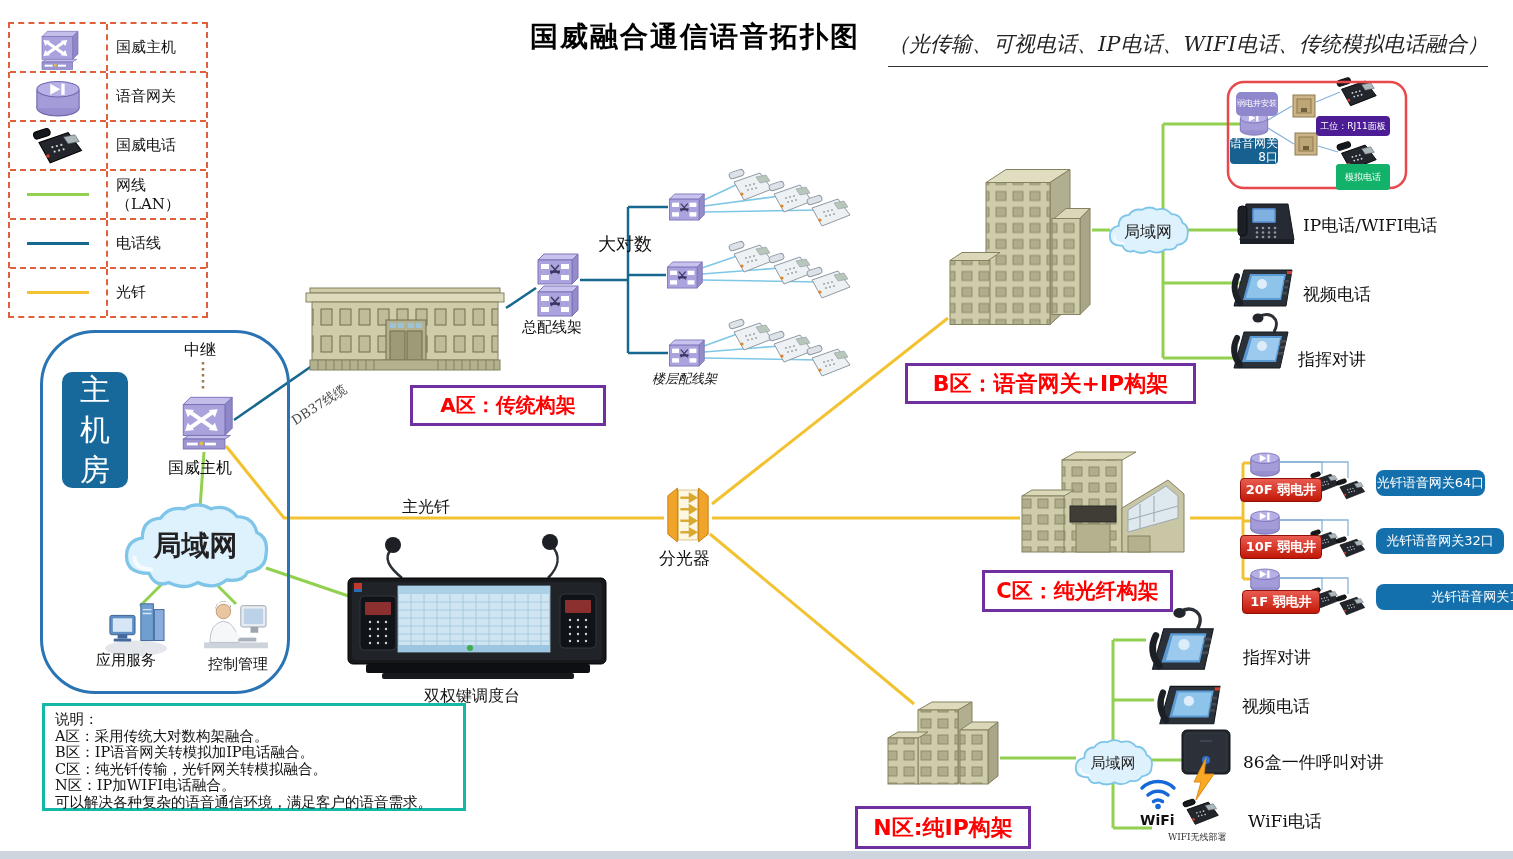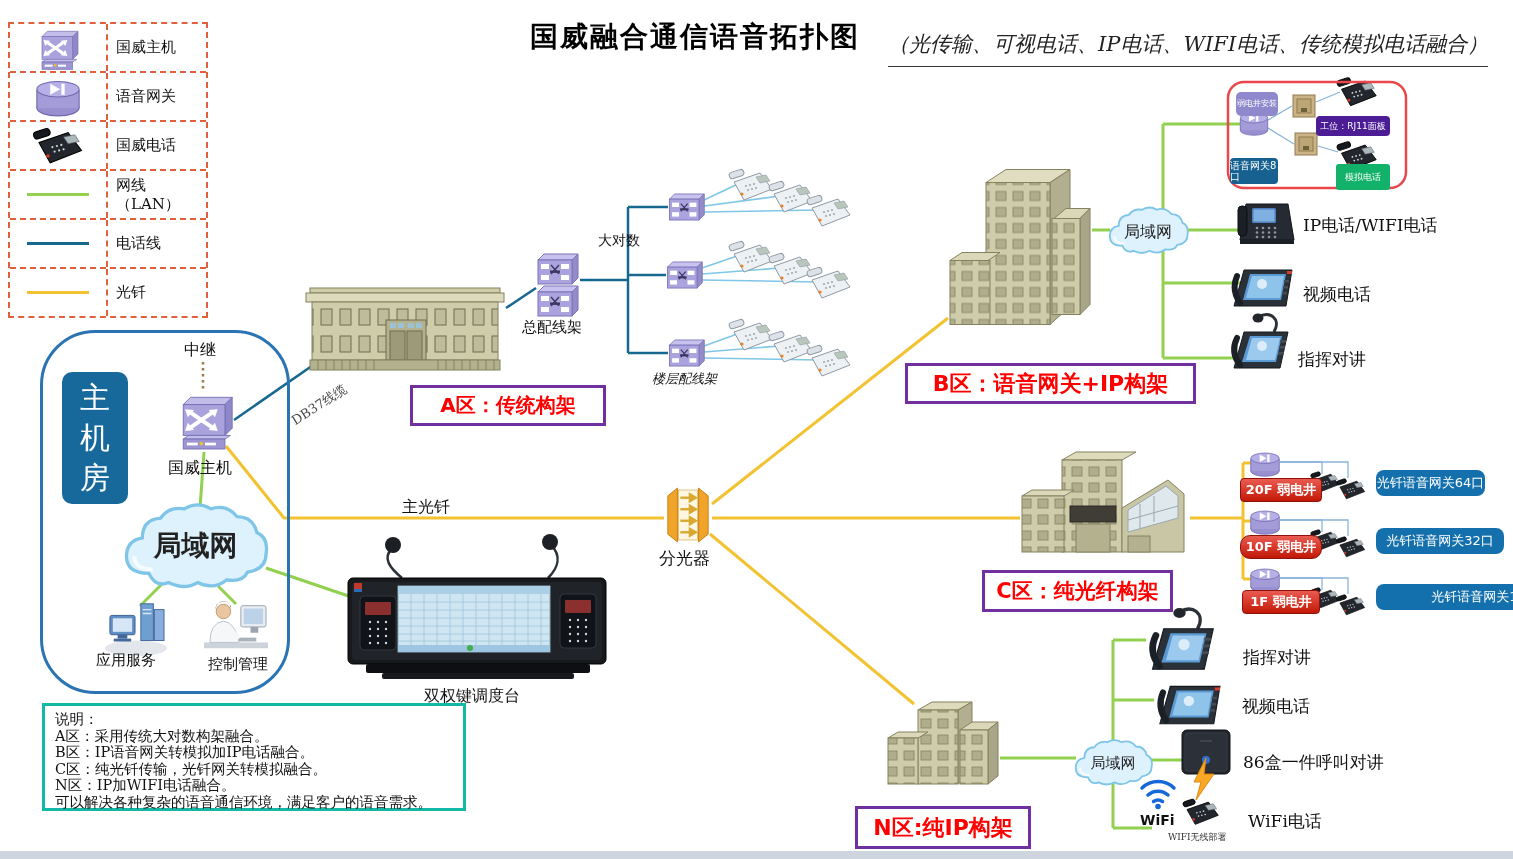--- a/index.html
+++ b/index.html
@@ -15,27 +15,27 @@
   .legend-lb{flex:1;display:flex;align-items:center;padding-left:8px;font-family:"DejaVu Serif",serif;font-size:15px;color:#111;}
   .swatch{width:62px;height:3px;}
   
   .zone-box{position:absolute;z-index:4;background:#fff;border:3px solid #7030a0;color:#ff0000;
             font-weight:bold;font-family:"DejaVu Sans",sans-serif;display:flex;align-items:center;justify-content:center;}
   
   .pill{position:absolute;z-index:4;color:#fff;display:flex;align-items:center;justify-content:center;
         font-family:"DejaVu Sans",sans-serif;white-space:nowrap;}
   .pill-red{background:linear-gradient(#ea5b50,#c21807);border:1px solid #8f120a;border-radius:4px;font-weight:bold;font-size:13px;}
   .pill-blue{background:#1470ad;border-radius:8px;font-size:13px;}
-  .pill-darkblue{background:#16618f;border-radius:4px;font-size:10px;line-height:1.15;text-align:left;margin-top:20px;}
+  .pill-darkblue{background:#16618f;border-radius:4px;font-size:12px;line-height:1.15;text-align:right;}
   .pill-purple{background:#8f88cc;border-radius:5px;font-size:8px;line-height:1.15;text-align:center;}
   .pill-green{background:#12b26a;border-radius:3px;font-size:9px;}
   .pill-mblue{background:#4c1d95;border-radius:4px;font-size:9px;}
   
   .hostroom{position:absolute;left:40px;top:330px;width:244px;height:358px;border:3px solid #2b74b4;border-radius:55px;z-index:2;}
-  .hostbadge{position:absolute;left:62px;top:372px;width:66px;height:132px;background:#17699c;border-radius:10px;z-index:3;
+  .hostbadge{position:absolute;left:62px;top:372px;width:66px;height:116px;background:#17699c;border-radius:10px;z-index:3;
              display:flex;align-items:center;justify-content:center;}
   .hostbadge .v{width:34px;color:#fff;font-size:30px;line-height:40px;text-align:center;word-break:break-all;font-family:"DejaVu Sans",sans-serif;}
   .notes{position:absolute;left:42px;top:703px;width:424px;height:108px;border:3px solid #14b8a6;background:#fff;z-index:4;
          padding:5px 10px;box-sizing:border-box;font-family:"DejaVu Serif",serif;font-size:14.5px;line-height:16.5px;color:#111;}
   .cloudtxt{position:absolute;z-index:3;font-family:"DejaVu Sans",sans-serif;font-weight:600;color:#222;
             display:flex;align-items:center;justify-content:center;}
   .strip{position:absolute;left:0;top:851px;width:1513px;height:8px;background:#cfd5de;z-index:2;}
 </style>
 </head>
 <body>
@@ -526,21 +526,21 @@
   <div class="v">主机房</div>
 </div>
 <div class="lbl" style="left:184px;top:340px;font-size:16px;">中继</div>
 <div class="lbl" style="left:168px;top:458px;font-size:16px;">国威主机</div>
 <div class="lbl" style="left:288px;top:396px;font-size:13px;color:#4a4a4a;transform:rotate(-33deg);">DB37线缆</div>
 <div class="cloudtxt" style="left:128px;top:526px;width:135px;height:40px;font-size:28px;">局域网</div>
 <div class="lbl" style="left:96px;top:651px;font-size:15px;">应用服务</div>
 <div class="lbl" style="left:208px;top:655px;font-size:15px;">控制管理</div>
 
 <div class="lbl" style="left:522px;top:318px;font-size:15px;">总配线架</div>
-<div class="lbl" style="left:598px;top:232px;font-size:14px;">大对数</div>
+<div class="lbl" style="left:598px;top:232px;font-size:18px;">大对数</div>
 <div class="lbl" style="left:652px;top:370px;font-size:13px;font-style:italic;">楼层配线架</div>
 <div class="zone-box" style="left:410px;top:385px;width:190px;height:35px;font-size:20px;">
   <span>A区：传统构架</span>
 </div>
 
 <div class="lbl" style="left:402px;top:497px;font-size:16px;">主光钎</div>
 <div class="lbl" style="left:659px;top:547px;font-size:17px;">分光器</div>
 <div class="lbl" style="left:424px;top:686px;font-size:16px;">双权键调度台</div>
 
 <div class="cloudtxt" style="left:1112px;top:220px;width:72px;height:24px;font-size:16px;font-weight:500;">局域网</div>
@@ -566,21 +566,21 @@
 
 <div class="zone-box" style="left:982px;top:570px;width:185px;height:36px;font-size:21px;">
   <span>C区：纯光纤构架</span>
 </div>
 <div class="pill pill-red" style="left:1240px;top:478px;width:80px;height:22px;">
   <span>20F 弱电井</span>
 </div>
 <div class="pill pill-blue" style="left:1376px;top:470px;width:109px;height:26px;">
   <span>光钎语音网关64口</span>
 </div>
-<div class="pill pill-red" style="left:1240px;top:535px;width:80px;height:22px;border-radius:10px;">
+<div class="pill pill-red" style="left:1240px;top:535px;width:80px;height:22px;">
   <span>10F 弱电井</span>
 </div>
 <div class="pill pill-blue" style="left:1376px;top:528px;width:128px;height:26px;">
   <span>光钎语音网关32口</span>
 </div>
 <div class="pill pill-red" style="left:1242px;top:590px;width:76px;height:22px;">
   <span>1F 弱电井</span>
 </div>
 <div class="pill pill-blue" style="left:1376px;top:584px;width:128px;height:26px;padding-left:45px;">
   <span>光钎语音网关16口</span>

